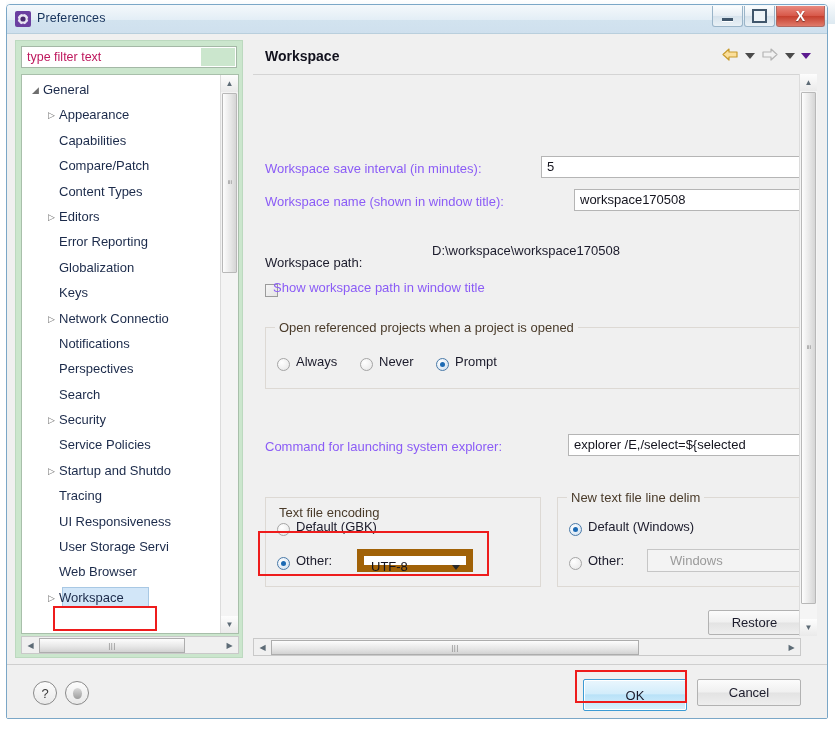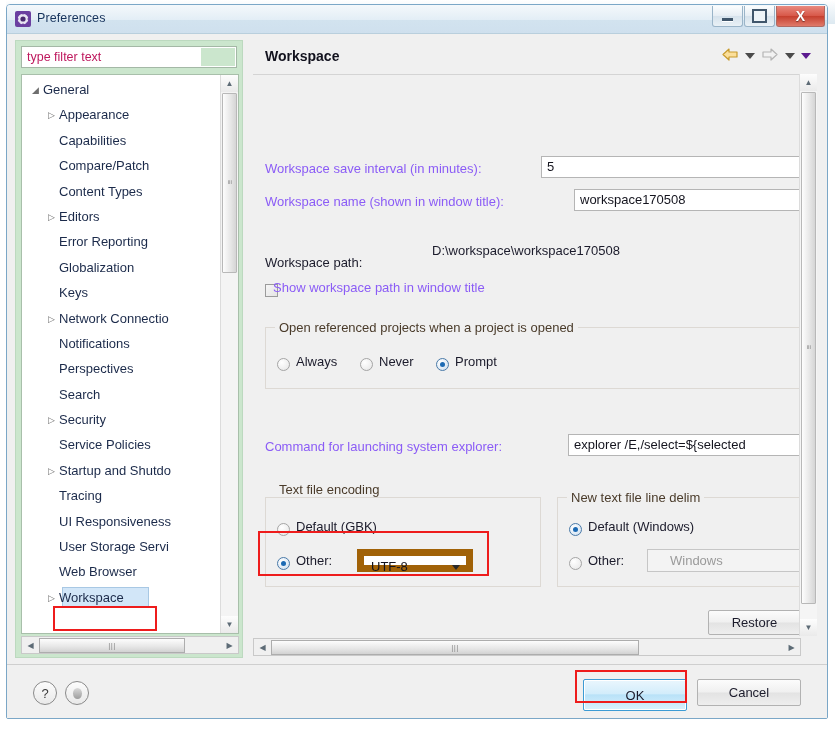--- a/index.html
+++ b/index.html
@@ -608,21 +608,21 @@
           <div class="radio" style="left:107px; top:283px;"></div>
           <div class="radio-label" style="left:126px; top:279px;">Never</div>
 
           <div class="radio on" style="left:183px; top:283px;"></div>
           <div class="radio-label" style="left:202px; top:279px;">Prompt</div>
 
           <div class="row-label" style="left:12px; top:364px;">Command for launching system explorer:</div>
           <div class="text-input" style="left:315px; top:359px; width:233px;">explorer /E,/select=${selected</div>
 
           <div class="groupbox" style="left:12px; top:422px; width:276px; height:90px;"></div>
-          <div class="group-title" style="left:22px; top:407px;">Text file encoding</div>
+          <div class="group-title" style="left:22px; top:430px;">Text file encoding</div>
 
           <div class="radio" style="left:24px; top:448px;"></div>
           <div class="radio-label" style="left:43px; top:444px;">Default (GBK)</div>
 
           <div class="radio on" style="left:24px; top:482px;"></div>
           <div class="radio-label" style="left:43px; top:478px;">Other:</div>
           <div class="combo" style="left:104px; top:474px; width:116px;">
             <span>UTF-8</span>
             <span class="arrow-btn"></span>
           </div>

